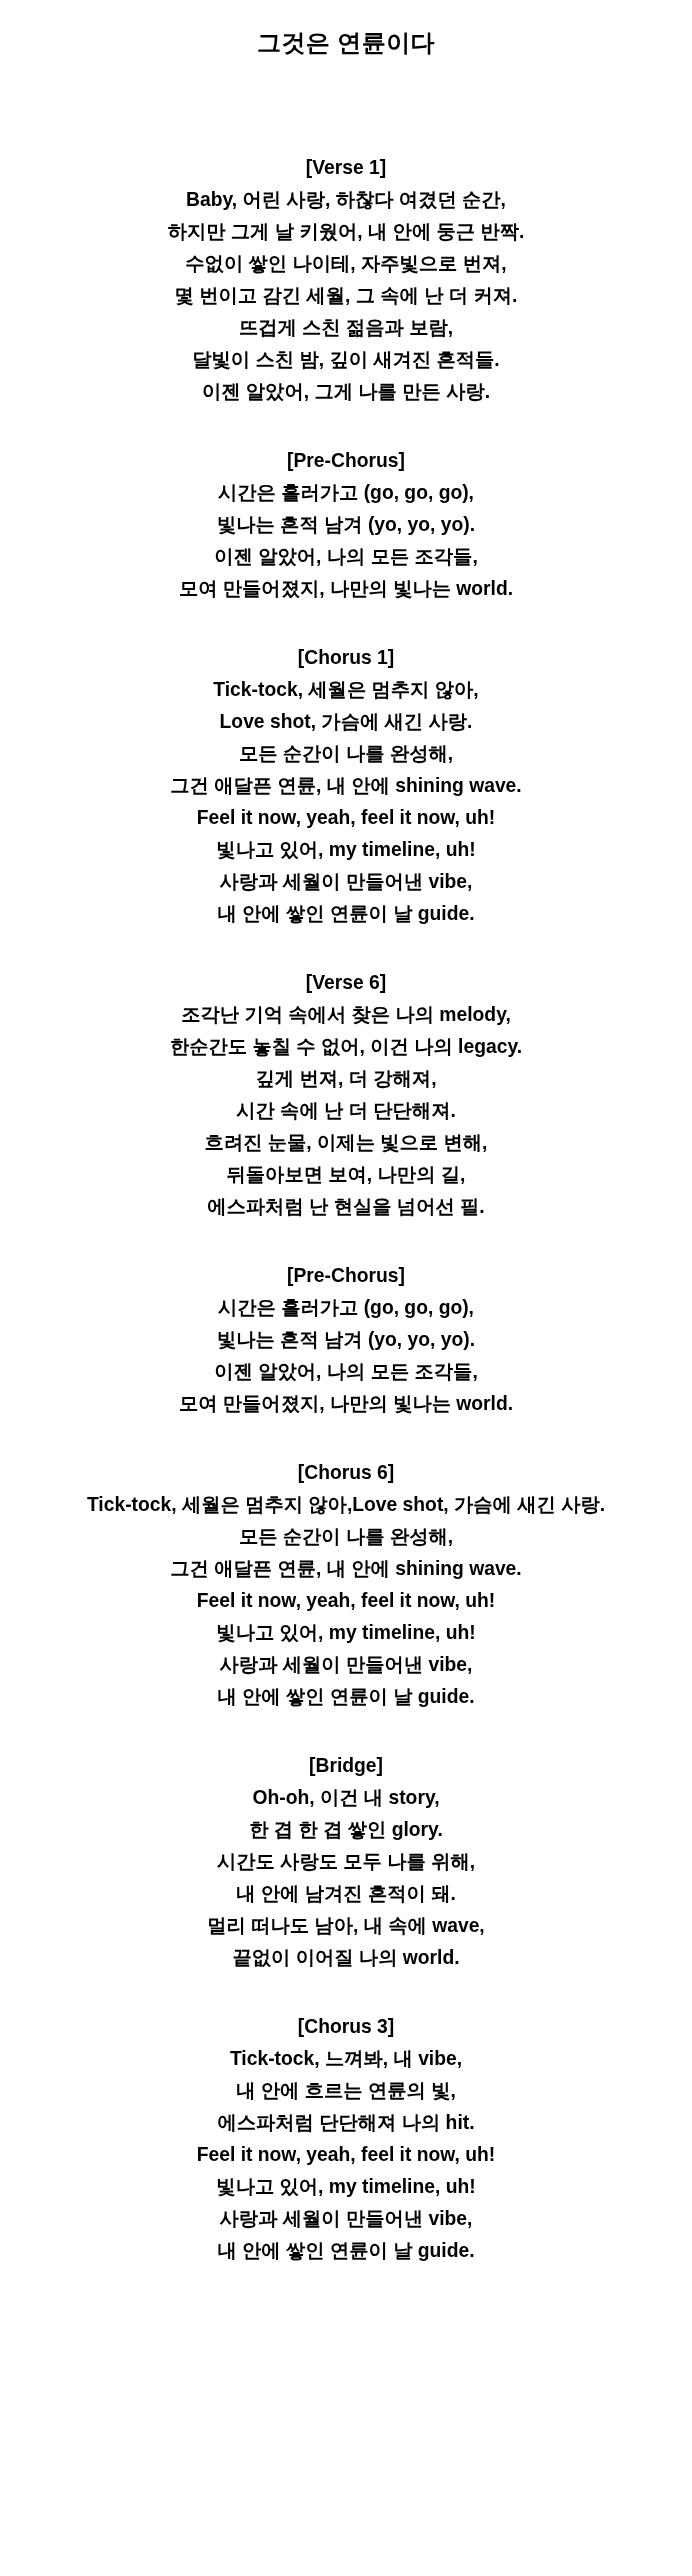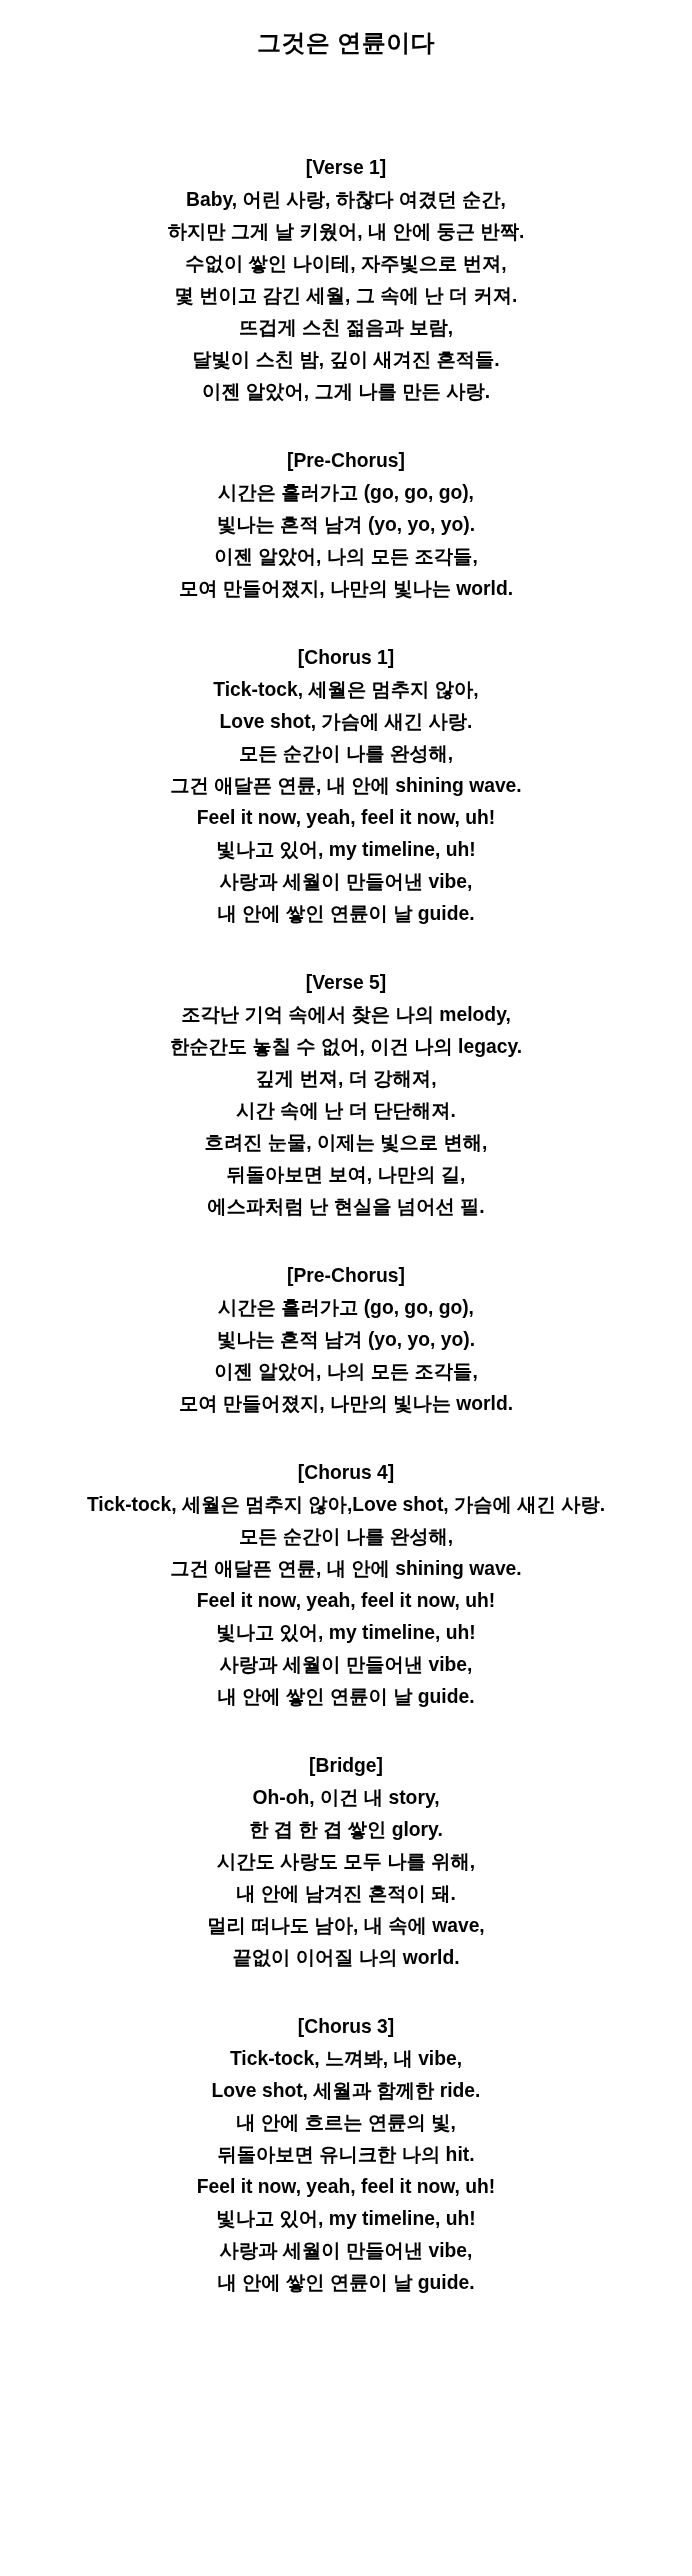--- a/index.html
+++ b/index.html
@@ -69,61 +69,60 @@
         <p class="lyric-line">Tick-tock, 세월은 멈추지 않아,</p>
         <p class="lyric-line">Love shot, 가슴에 새긴 사랑.</p>
         <p class="lyric-line">모든 순간이 나를 완성해,</p>
         <p class="lyric-line">그건 애달픈 연륜, 내 안에 shining wave.</p>
         <p class="lyric-line">Feel it now, yeah, feel it now, uh!</p>
         <p class="lyric-line">빛나고 있어, my timeline, uh!</p>
         <p class="lyric-line">사랑과 세월이 만들어낸 vibe,</p>
         <p class="lyric-line">내 안에 쌓인 연륜이 날 guide.</p>
       </section>
       <section class="lyrics-section">
-        <p class="section-header">[Verse 5]</p>
+        <p class="section-header">[Verse 6]</p>
         <p class="lyric-line">조각난 기억 속에서 찾은 나의 melody,</p>
         <p class="lyric-line">한순간도 놓칠 수 없어, 이건 나의 legacy.</p>
         <p class="lyric-line">깊게 번져, 더 강해져,</p>
         <p class="lyric-line">시간 속에 난 더 단단해져.</p>
         <p class="lyric-line">흐려진 눈물, 이제는 빛으로 변해,</p>
         <p class="lyric-line">뒤돌아보면 보여, 나만의 길,</p>
         <p class="lyric-line">에스파처럼 난 현실을 넘어선 필.</p>
       </section>
       <section class="lyrics-section">
         <p class="section-header">[Pre-Chorus]</p>
         <p class="lyric-line">시간은 흘러가고 (go, go, go),</p>
         <p class="lyric-line">빛나는 흔적 남겨 (yo, yo, yo).</p>
         <p class="lyric-line">이젠 알았어, 나의 모든 조각들,</p>
         <p class="lyric-line">모여 만들어졌지, 나만의 빛나는 world.</p>
       </section>
       <section class="lyrics-section">
-        <p class="section-header">[Chorus 4]</p>
+        <p class="section-header">[Chorus 6]</p>
         <p class="lyric-line">Tick-tock, 세월은 멈추지 않아,Love shot, 가슴에 새긴 사랑.</p>
         <p class="lyric-line">모든 순간이 나를 완성해,</p>
         <p class="lyric-line">그건 애달픈 연륜, 내 안에 shining wave.</p>
         <p class="lyric-line">Feel it now, yeah, feel it now, uh!</p>
         <p class="lyric-line">빛나고 있어, my timeline, uh!</p>
         <p class="lyric-line">사랑과 세월이 만들어낸 vibe,</p>
         <p class="lyric-line">내 안에 쌓인 연륜이 날 guide.</p>
       </section>
       <section class="lyrics-section">
         <p class="section-header">[Bridge]</p>
         <p class="lyric-line">Oh-oh, 이건 내 story,</p>
         <p class="lyric-line">한 겹 한 겹 쌓인 glory.</p>
         <p class="lyric-line">시간도 사랑도 모두 나를 위해,</p>
         <p class="lyric-line">내 안에 남겨진 흔적이 돼.</p>
         <p class="lyric-line">멀리 떠나도 남아, 내 속에 wave,</p>
         <p class="lyric-line">끝없이 이어질 나의 world.</p>
       </section>
       <section class="lyrics-section">
         <p class="section-header">[Chorus 3]</p>
         <p class="lyric-line">Tick-tock, 느껴봐, 내 vibe,</p>
-        <p class="lyric-line">Love shot, 세월과 함께한 ride.</p>
         <p class="lyric-line">내 안에 흐르는 연륜의 빛,</p>
-        <p class="lyric-line">뒤돌아보면 유니크한 나의 hit.</p>
+        <p class="lyric-line">에스파처럼 단단해져 나의 hit.</p>
         <p class="lyric-line">Feel it now, yeah, feel it now, uh!</p>
         <p class="lyric-line">빛나고 있어, my timeline, uh!</p>
         <p class="lyric-line">사랑과 세월이 만들어낸 vibe,</p>
         <p class="lyric-line">내 안에 쌓인 연륜이 날 guide.</p>
       </section>
     </main>
 </div>
 
 
 </body></html>

